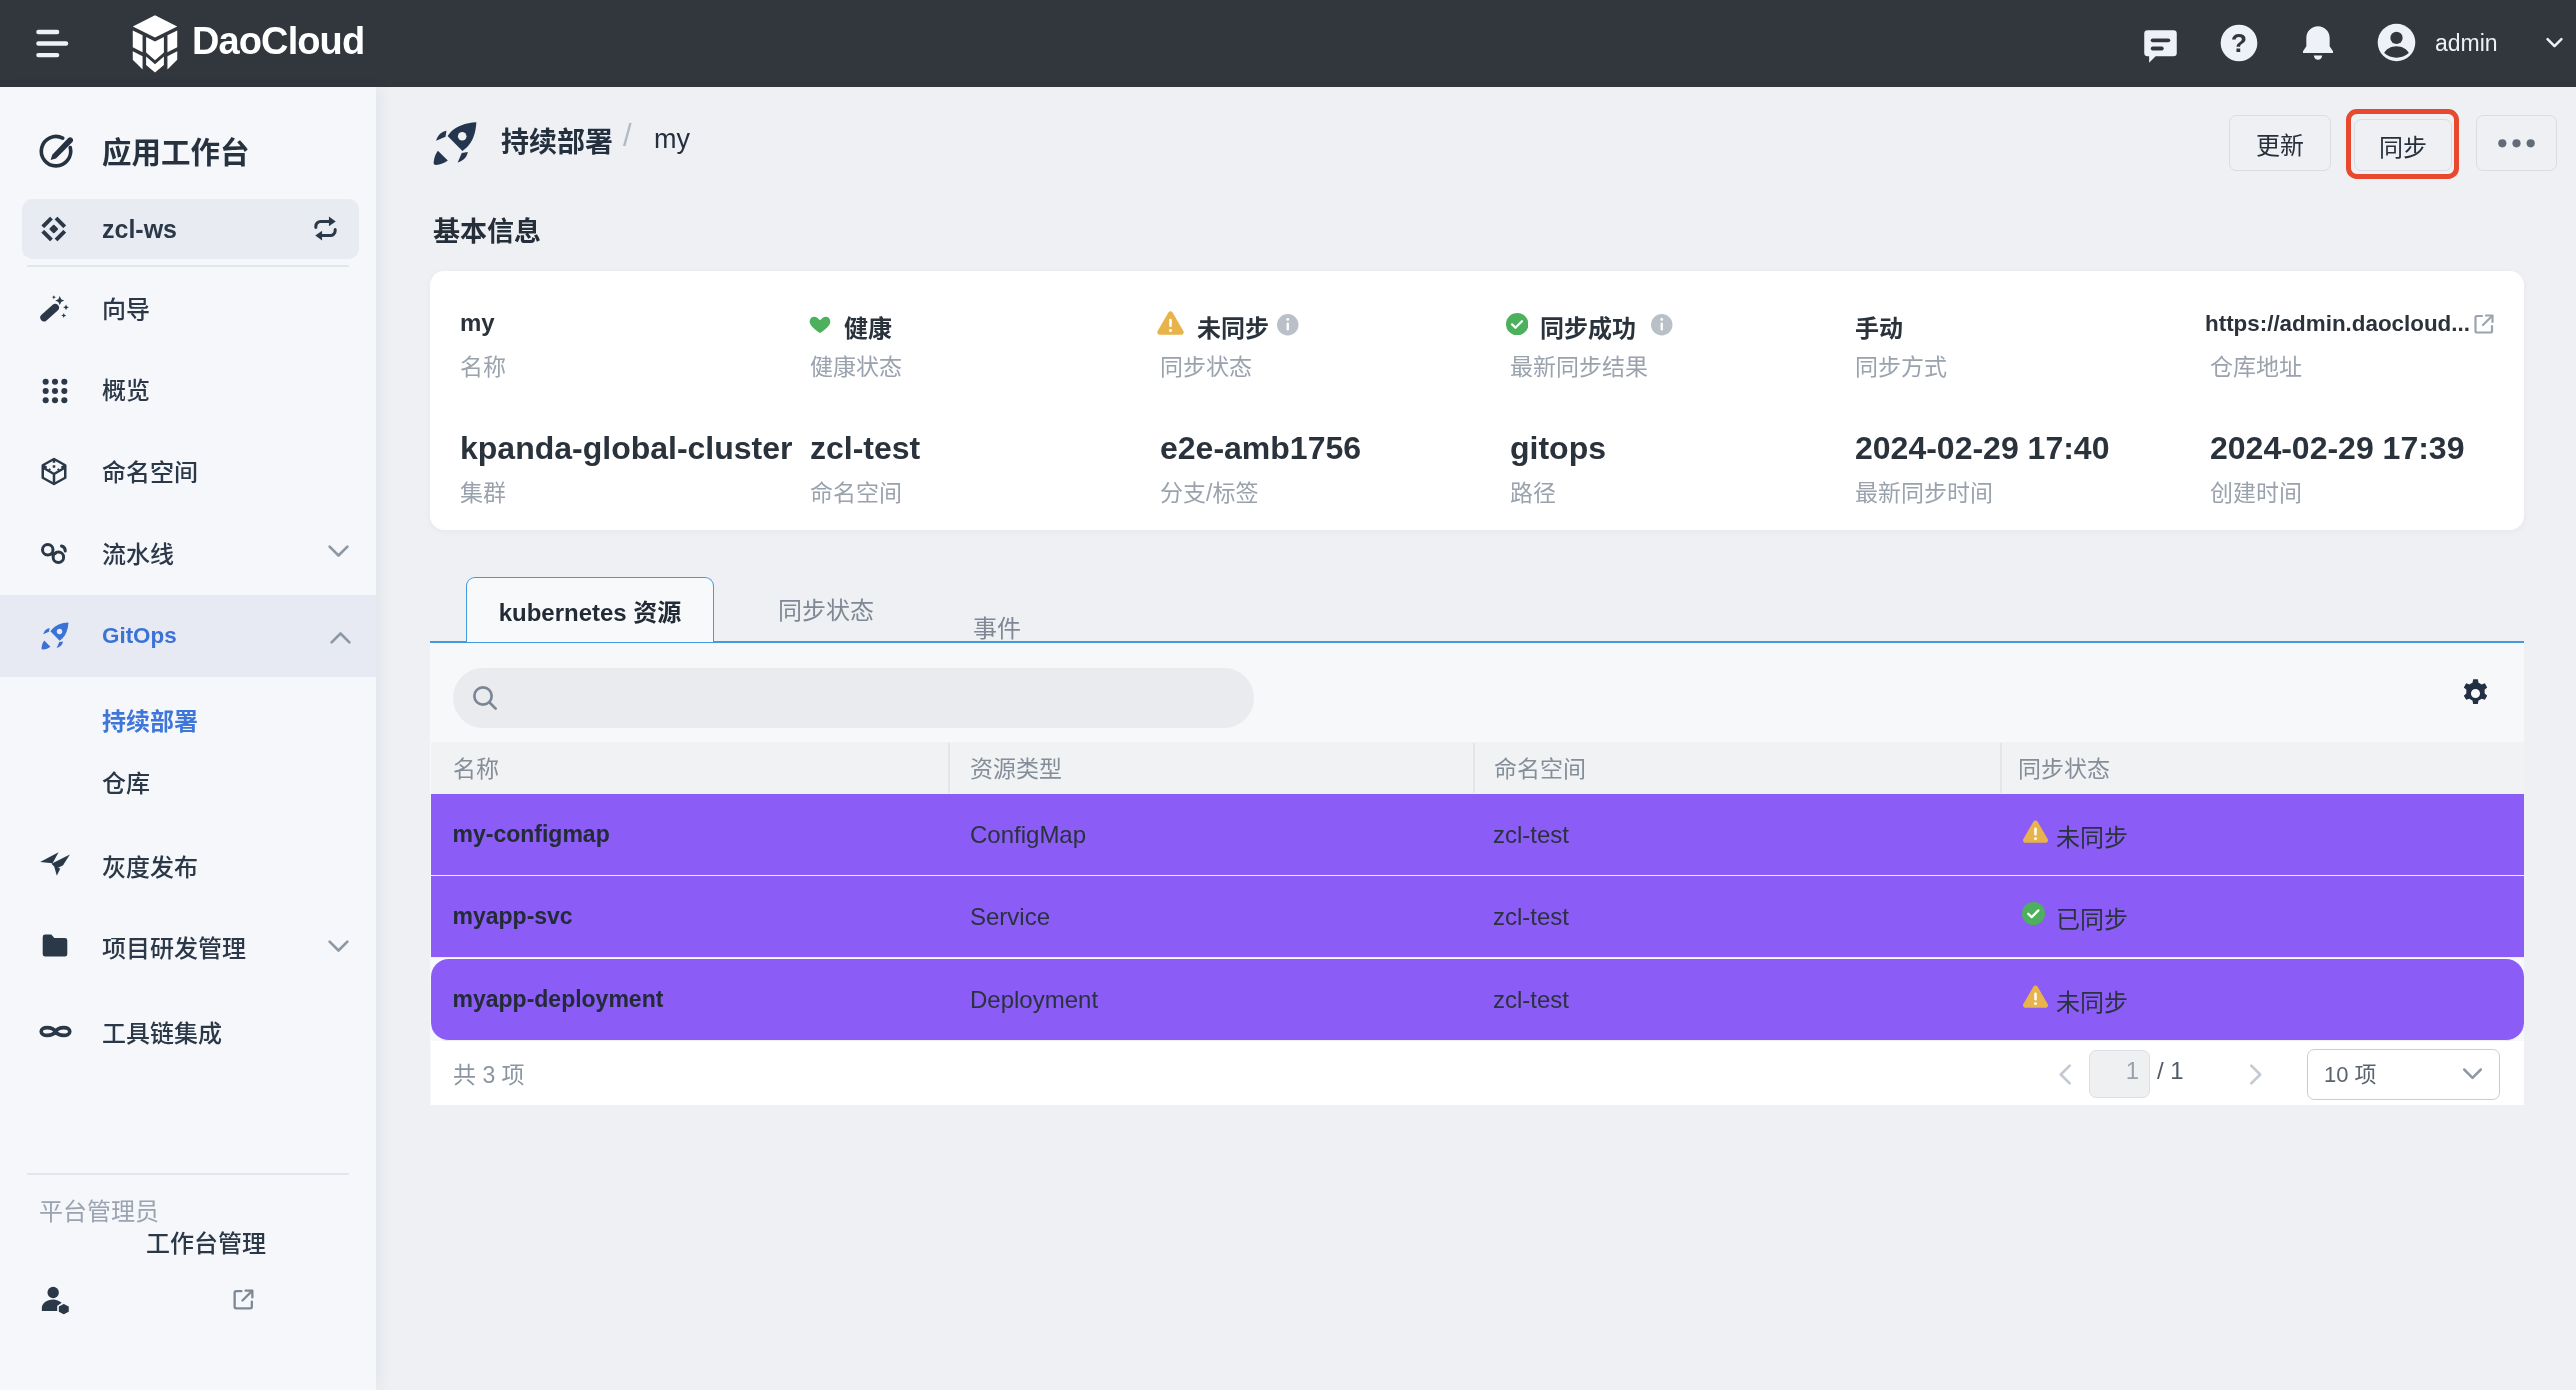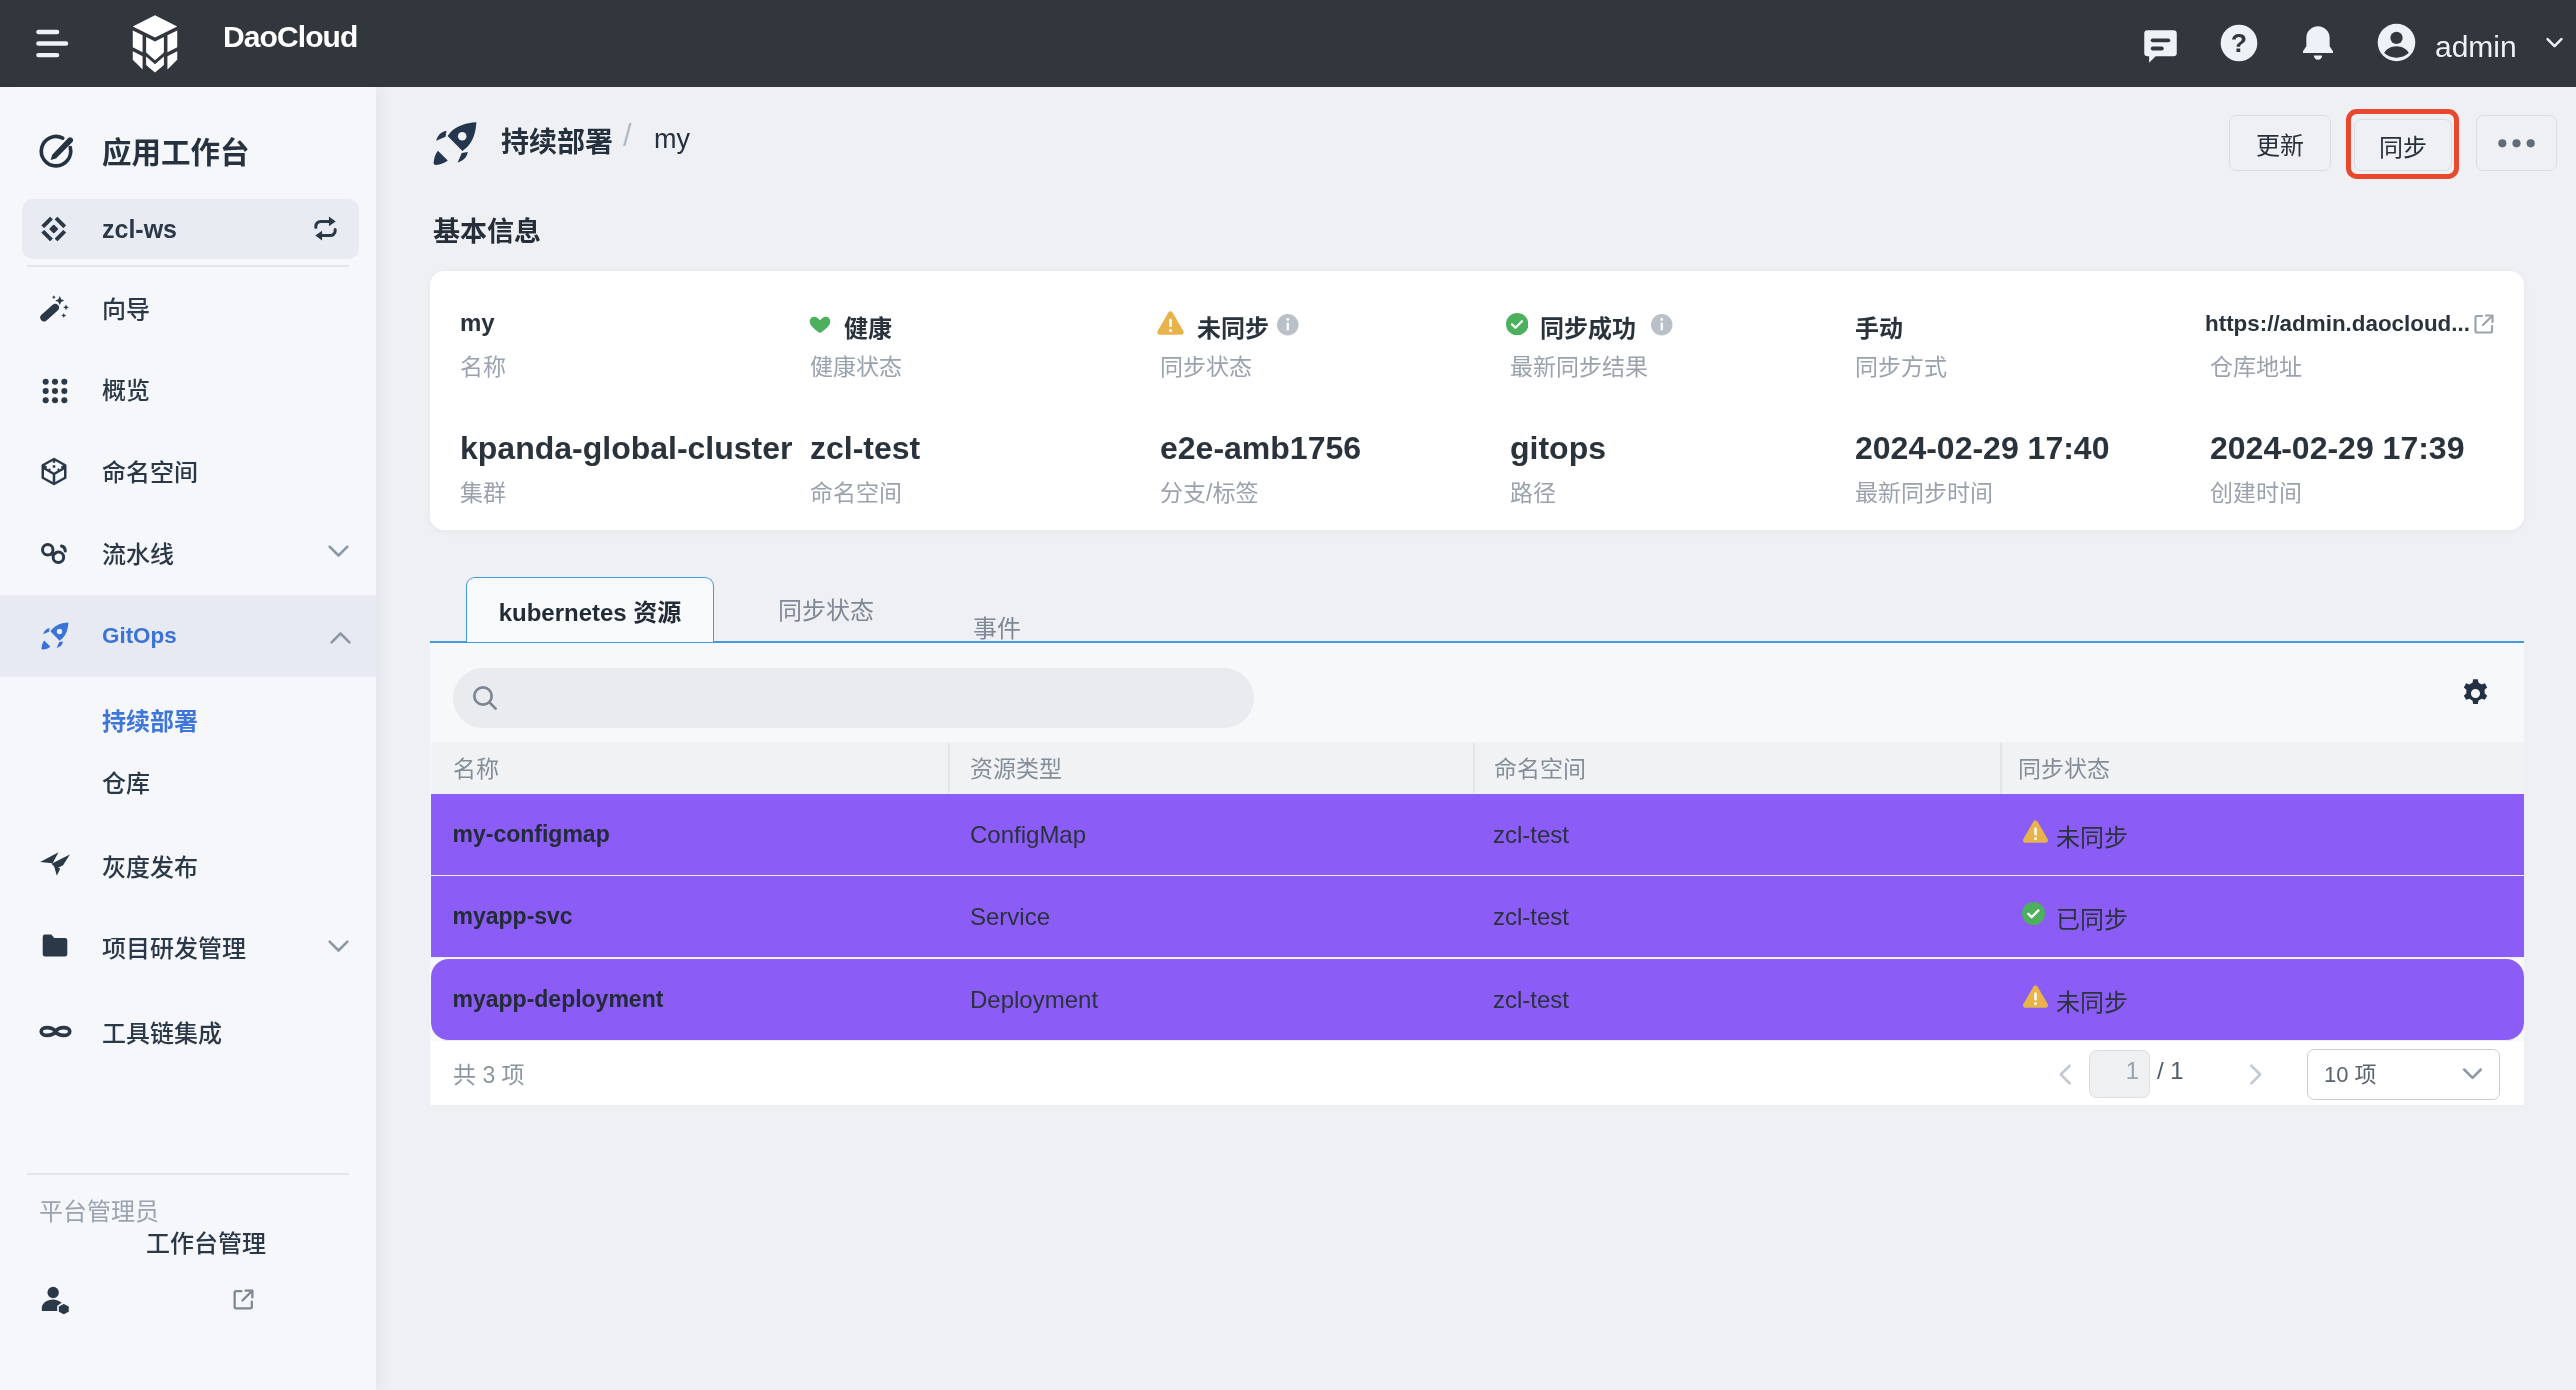--- a/index.html
+++ b/index.html
@@ -1,22 +1,22 @@
 <!DOCTYPE html>
 <html style="font-size:14.3px"><head>
 <meta charset="utf-8">
 <style>
 * { margin:0; padding:0; box-sizing:border-box; }
 html,body { width:2576px; height:1391px; overflow:hidden; }
 body { font-family:"Liberation Sans","Noto Sans CJK SC",sans-serif; background:#eef0f4; position:relative; color:#262f3a; }
 .abs { position:absolute; }
 
 #topbar { position:absolute; left:0; top:0; width:2576px; height:87px; background:#32373e; }
-#logoText { position:absolute; left:192px; top:19.7px; font-size:30px; font-weight:bold; color:#fff; letter-spacing:-0.9px;margin-left:31px; }
-#admin { position:absolute; left:2435px; top:29.5px; font-size:30px; color:#eef1f4; }
+#logoText { position:absolute; left:192px; top:19.7px; font-size:38px; font-weight:bold; color:#fff; letter-spacing:-0.9px; }
+#admin { position:absolute; left:2435px; top:29.5px; font-size:23px; color:#eef1f4; }
 
 #sidebar { position:absolute; left:0; top:87px; width:376px; height:1304px; background:#f5f7fb; box-shadow:5.4px 0 12.5px rgba(20,30,50,0.05); }
 .sitem { position:absolute; left:102px; font-size:24px; font-weight:500; color:#2b3848; white-space:nowrap; }
 .pill { position:absolute; left:21.5px; top:199px; width:337px; height:60px; background:#e8ebf2; border-radius:10.7px; }
 .divider { position:absolute; left:27px; width:322px; height:1.8px; background:#e2e6ec; }
 #crumb1 { position:absolute; left:501px; top:120px; font-size:28px; font-weight:bold; color:#25303e; }
 #crumbSlash { position:absolute; left:623px; top:118px; font-size:31px; color:#b2bac3; }
 #crumbMy { position:absolute; left:654px; top:124px; font-size:27px; color:#25303e; }
 .topbtn { position:absolute; border:1.8px solid #d9dce1; border-radius:7.2px; font-size:24px; color:#262f3a; display:flex; align-items:center; justify-content:center; background:transparent; }
 #redbox { position:absolute; left:2346px; top:109px; width:113px; height:70px; border:5.4px solid #e8492e; border-radius:10.7px; }

